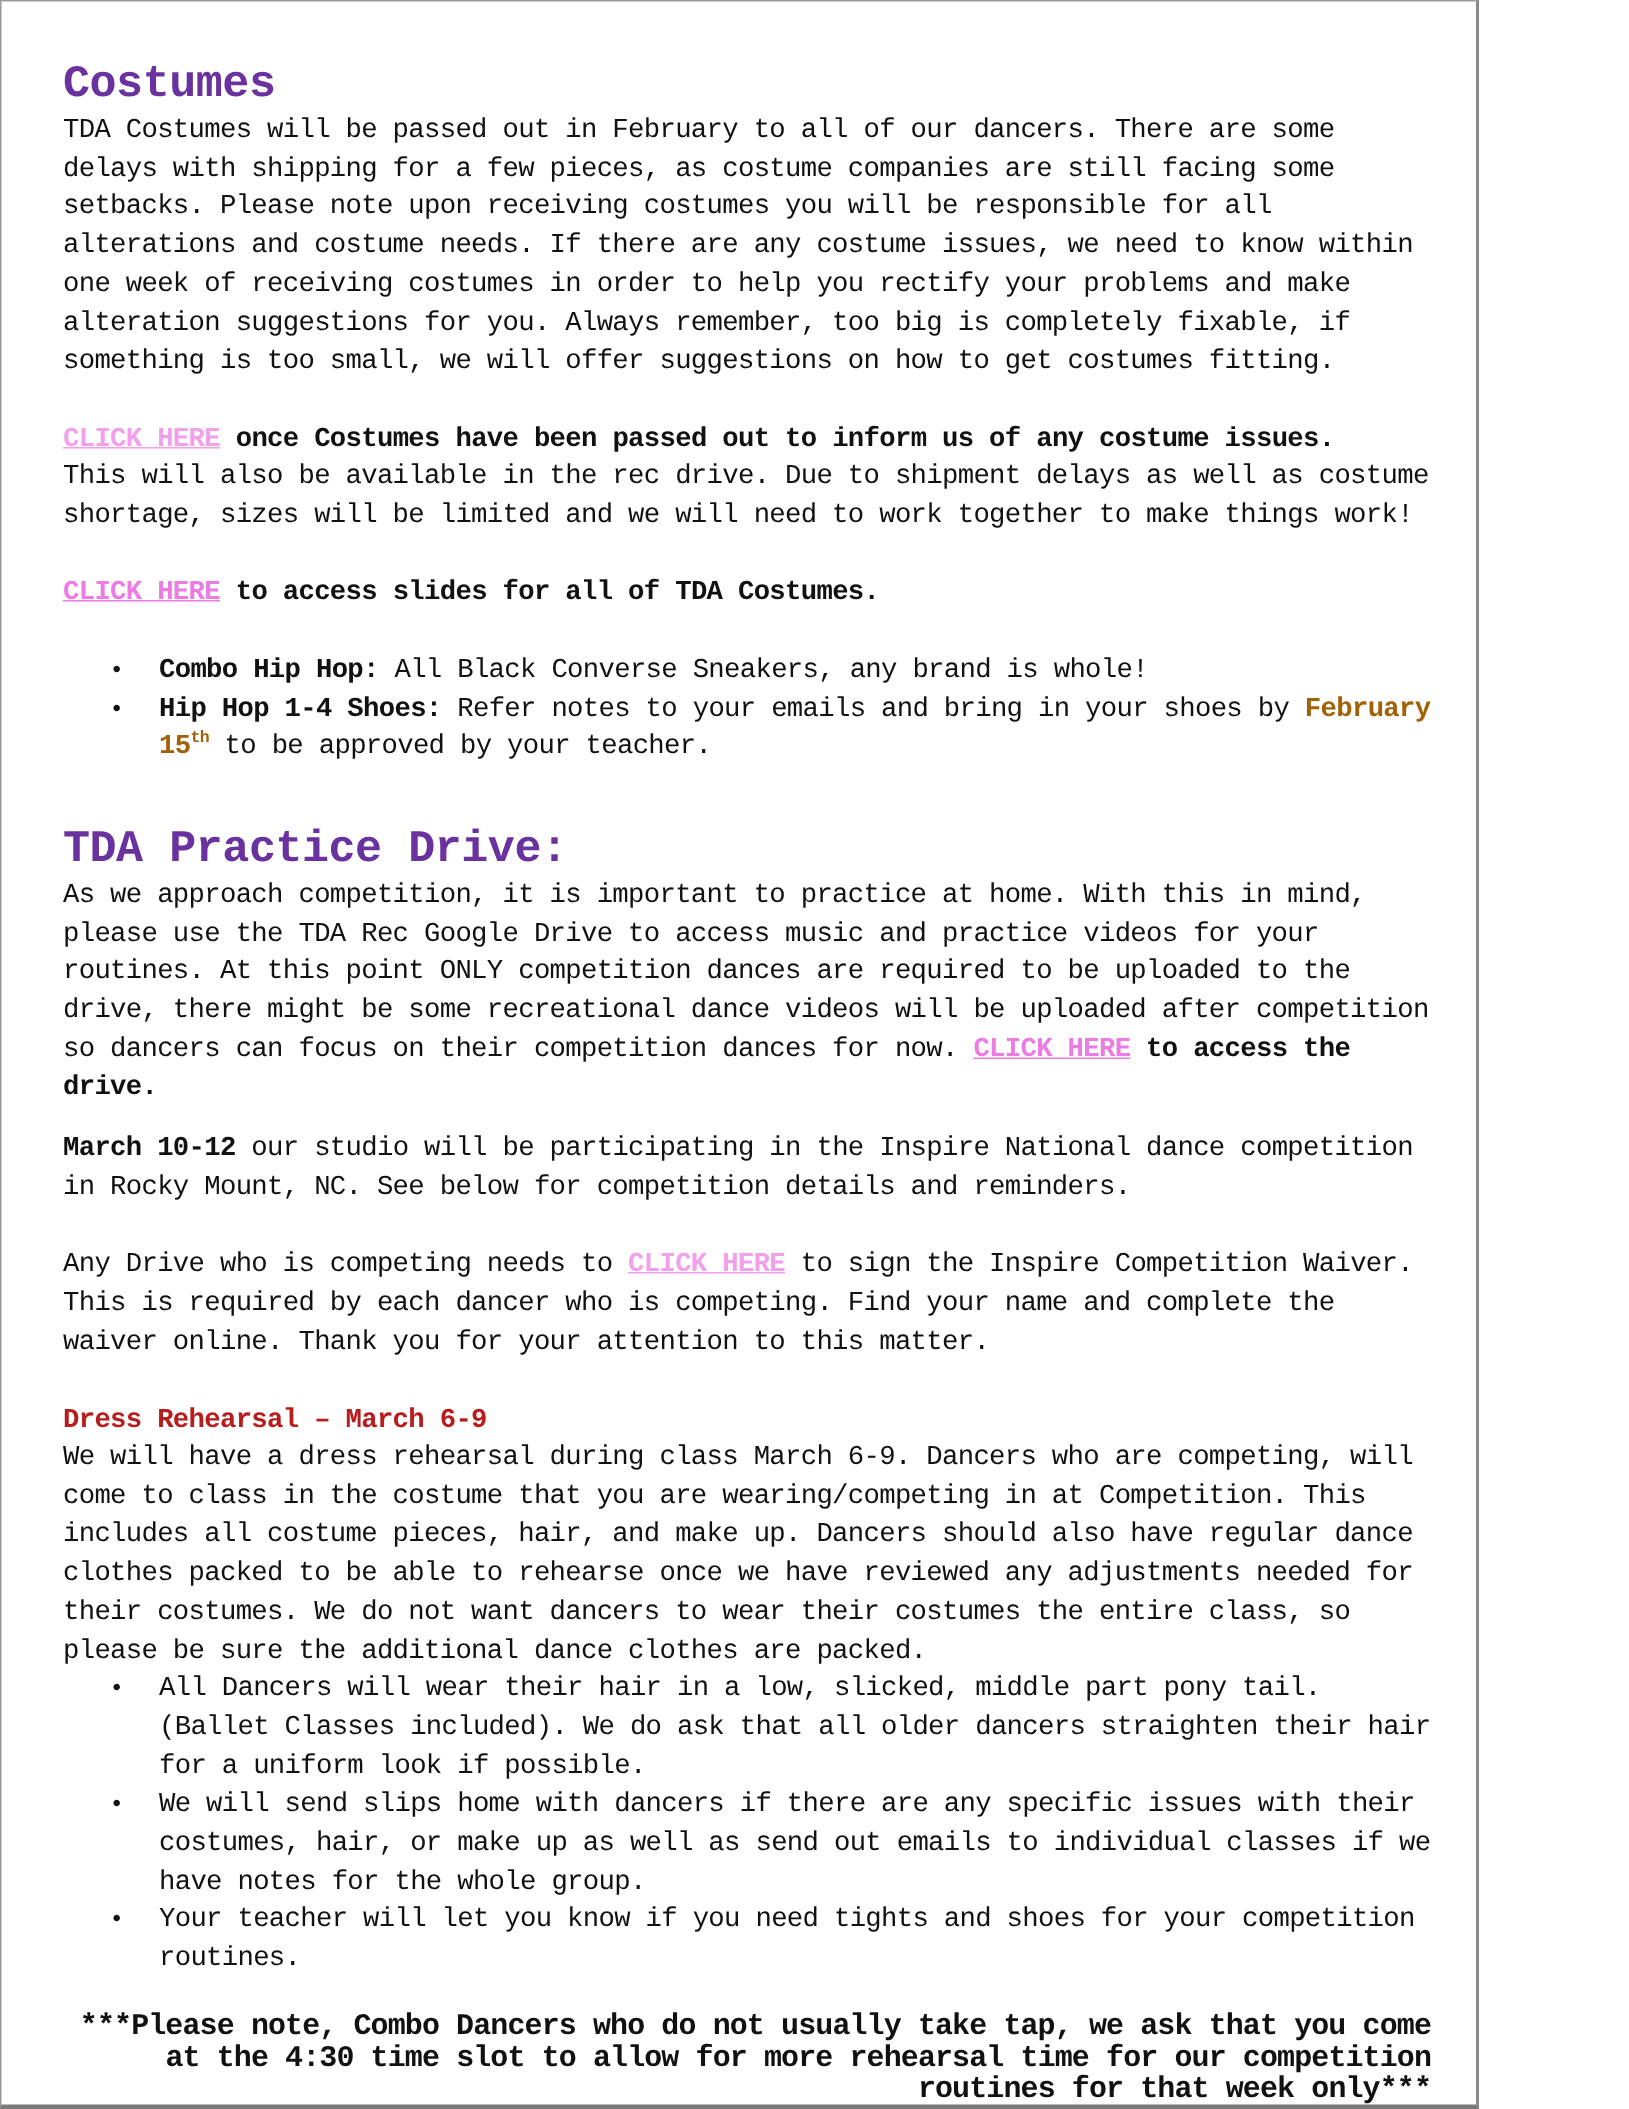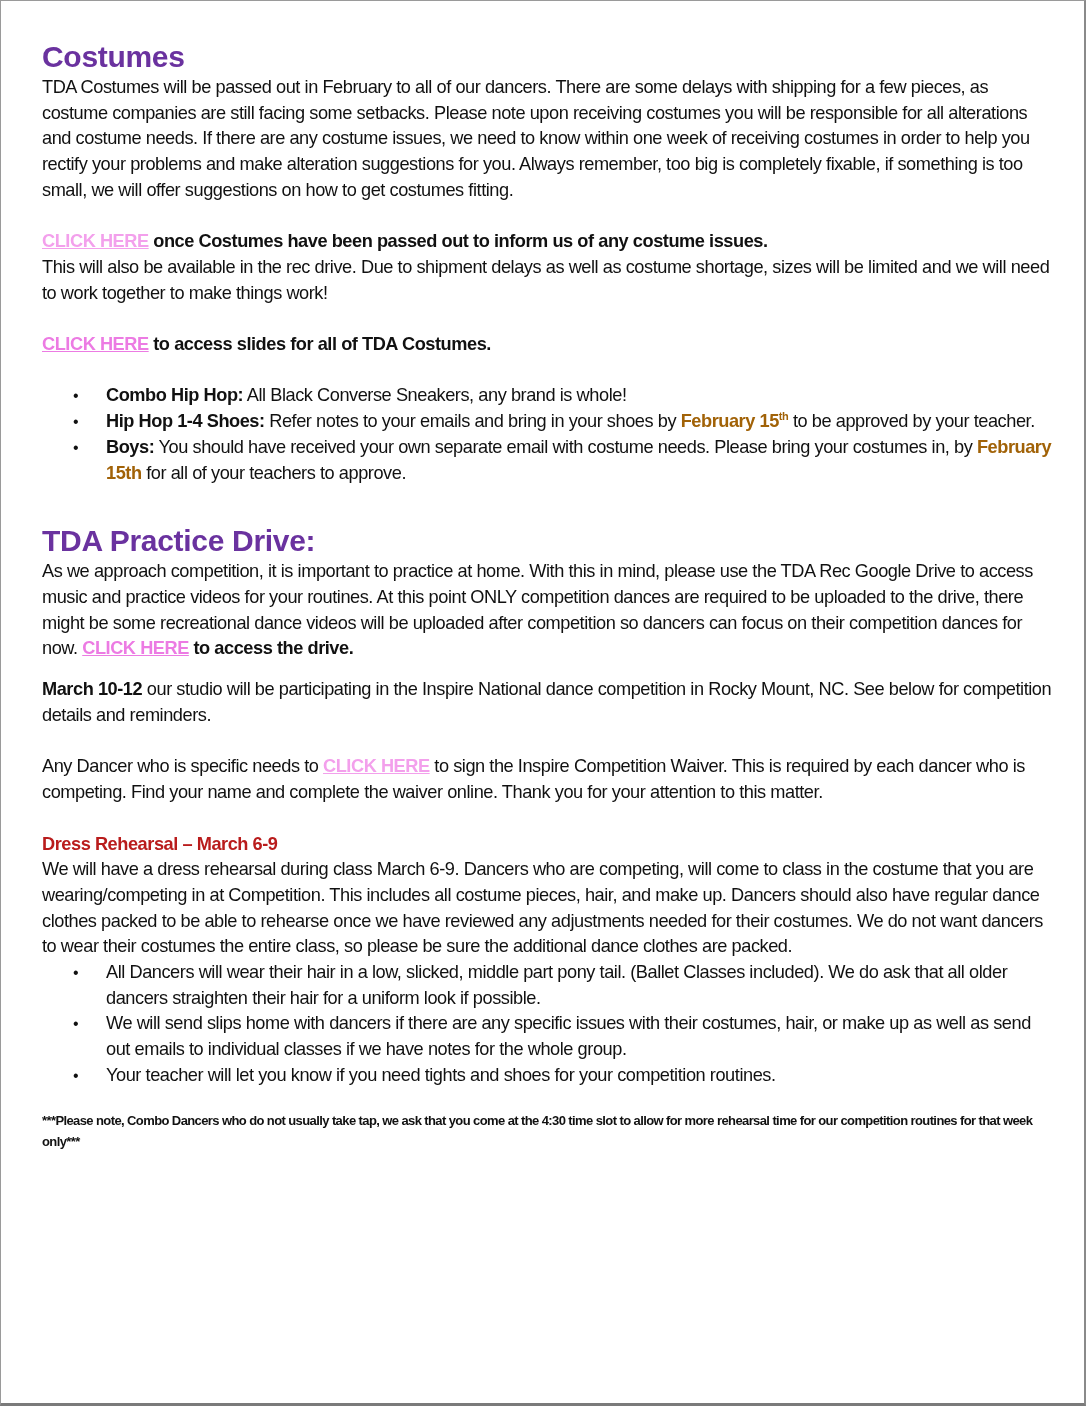--- a/index.html
+++ b/index.html
@@ -1,26 +1,26 @@
 <!DOCTYPE html>
 <html><head>
 <meta charset="utf-8">
 <style>
   html, body { margin: 0; padding: 0; background: #ffffff; }
   body { width: 1086px; height: 1406px; overflow: hidden; }
   .page {
     position: relative;
     box-sizing: border-box;
-    width: 1086px; height: 1406px;
+    width: 986px; height: 1406px;
     border: 1px solid #9a9a9a;
     border-right: 2px solid #8a8a8a;
     border-bottom: 3px solid #7a7a7a;
     background: #ffffff;
     padding: 38px 30px 0 41px;
-    font-family: Liberation Sans, sans-serif;
+    font-family: Liberation Mono, monospace;
     color: #111111;
     font-size: 18.2px;
     line-height: 25.7px;
     letter-spacing: -0.45px;
   }
   .h1 {
     color: #6a329f;
     font-weight: bold;
     font-size: 30px;
     line-height: 36px;
@@ -45,23 +45,23 @@
   ul { margin: 0; padding: 0 0 0 64px; list-style: none; }
   ul li { position: relative; }
   ul li::before {
     content: "\2022";
     position: absolute;
     left: -33px;
     top: 0;
     font-size: 16px;
   }
   .note {
-    text-align: left;
+    text-align: right;
     font-weight: bold;
-    font-size: 13px;
+    font-size: 20px;
     line-height: 21px;
     letter-spacing: -0.6px;
     margin-top: 21px;
   }
 </style>
 </head>
 <body>
 
 <div class="page">
 
@@ -78,44 +78,41 @@
       <a class="link mid">CLICK HERE</a><span class="b"> to access slides for all of TDA Costumes.</span>
     </p>
     <div class="gap"></div>
     <ul>
       <li>
         <span class="b">Combo Hip Hop:</span><span> All Black Converse Sneakers, any brand is whole!</span>
       </li>
       <li>
         <span class="b">Hip Hop 1-4 Shoes:</span><span> Refer notes to your emails and bring in your shoes by </span><span class="pink"><span>February 15</span><sup>th</sup></span><span> to be approved by your teacher.</span>
       </li>
-      <li>
-        <span class="b">Boys:</span><span> You should have received your own separate email with costume needs. Please bring your costumes in, by </span><span class="pink">February 15th</span><span> for all of your teachers to approve.</span>
-      </li>
     </ul>
   </section>
 
   <div style="height:37px"></div>
 
   <section>
     <h1 class="h1">TDA Practice Drive:</h1>
     <p>
       <span>As we approach competition, it is important to practice at home. With this in mind, please use the TDA Rec Google Drive to access music and practice videos for your routines. At this point ONLY competition dances are required to be uploaded to the drive, there might be some recreational dance videos will be uploaded after competition so dancers can focus on their competition dances for now. </span><a class="link mid">CLICK HERE</a><span class="b"> to access the drive.</span>
     </p>
   </section>
 
   <div style="height:15px"></div>
 
   <section>
     <p>
       <span class="b">March 10-12</span><span> our studio will be participating in the Inspire National dance competition in Rocky Mount, NC. See below for competition details and reminders.</span>
     </p>
     <div class="gap"></div>
     <p>
-      <span>Any Dancer who is specific needs to </span><a class="link light">CLICK HERE</a><span> to sign the Inspire Competition Waiver. This is required by each dancer who is competing. Find your name and complete the waiver online. Thank you for your attention to this matter.</span>
+      <span>Any Drive who is competing needs to </span><a class="link light">CLICK HERE</a><span> to sign the Inspire Competition Waiver. This is required by each dancer who is competing. Find your name and complete the waiver online. Thank you for your attention to this matter.</span>
     </p>
     <div class="gap"></div>
     <h2 class="h2">Dress Rehearsal – March 6-9</h2>
     <p>We will have a dress rehearsal during class March 6-9. Dancers who are competing, will come to class in the costume that you are wearing/competing in at Competition. This includes all costume pieces, hair, and make up. Dancers should also have regular dance clothes packed to be able to rehearse once we have reviewed any adjustments needed for their costumes. We do not want dancers to wear their costumes the entire class, so please be sure the additional dance clothes are packed.</p>
     <ul>
       <li>All Dancers will wear their hair in a low, slicked, middle part pony tail. (Ballet Classes included). We do ask that all older dancers straighten their hair for a uniform look if possible.</li>
       <li>We will send slips home with dancers if there are any specific issues with their costumes, hair, or make up as well as send out emails to individual classes if we have notes for the whole group.</li>
       <li>Your teacher will let you know if you need tights and shoes for your competition routines.</li>
     </ul>
     <p class="note">***Please note, Combo Dancers who do not usually take tap, we ask that you come at the 4:30 time slot to allow for more rehearsal time for our competition routines for that week only***</p>

